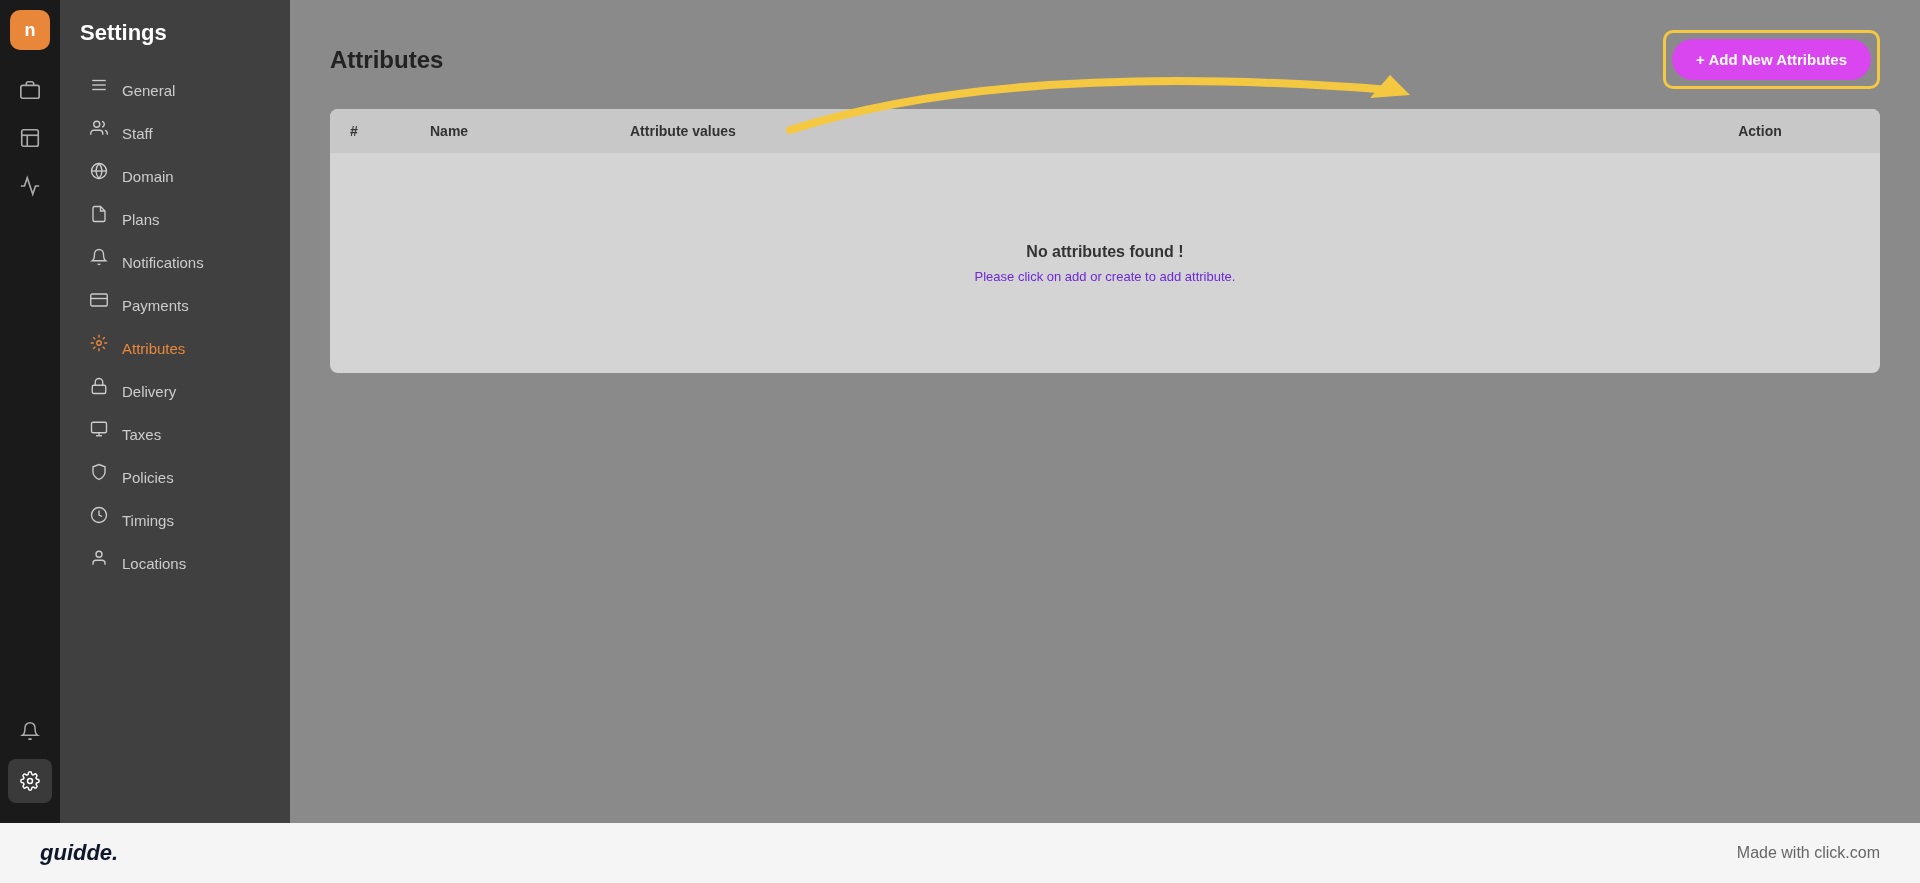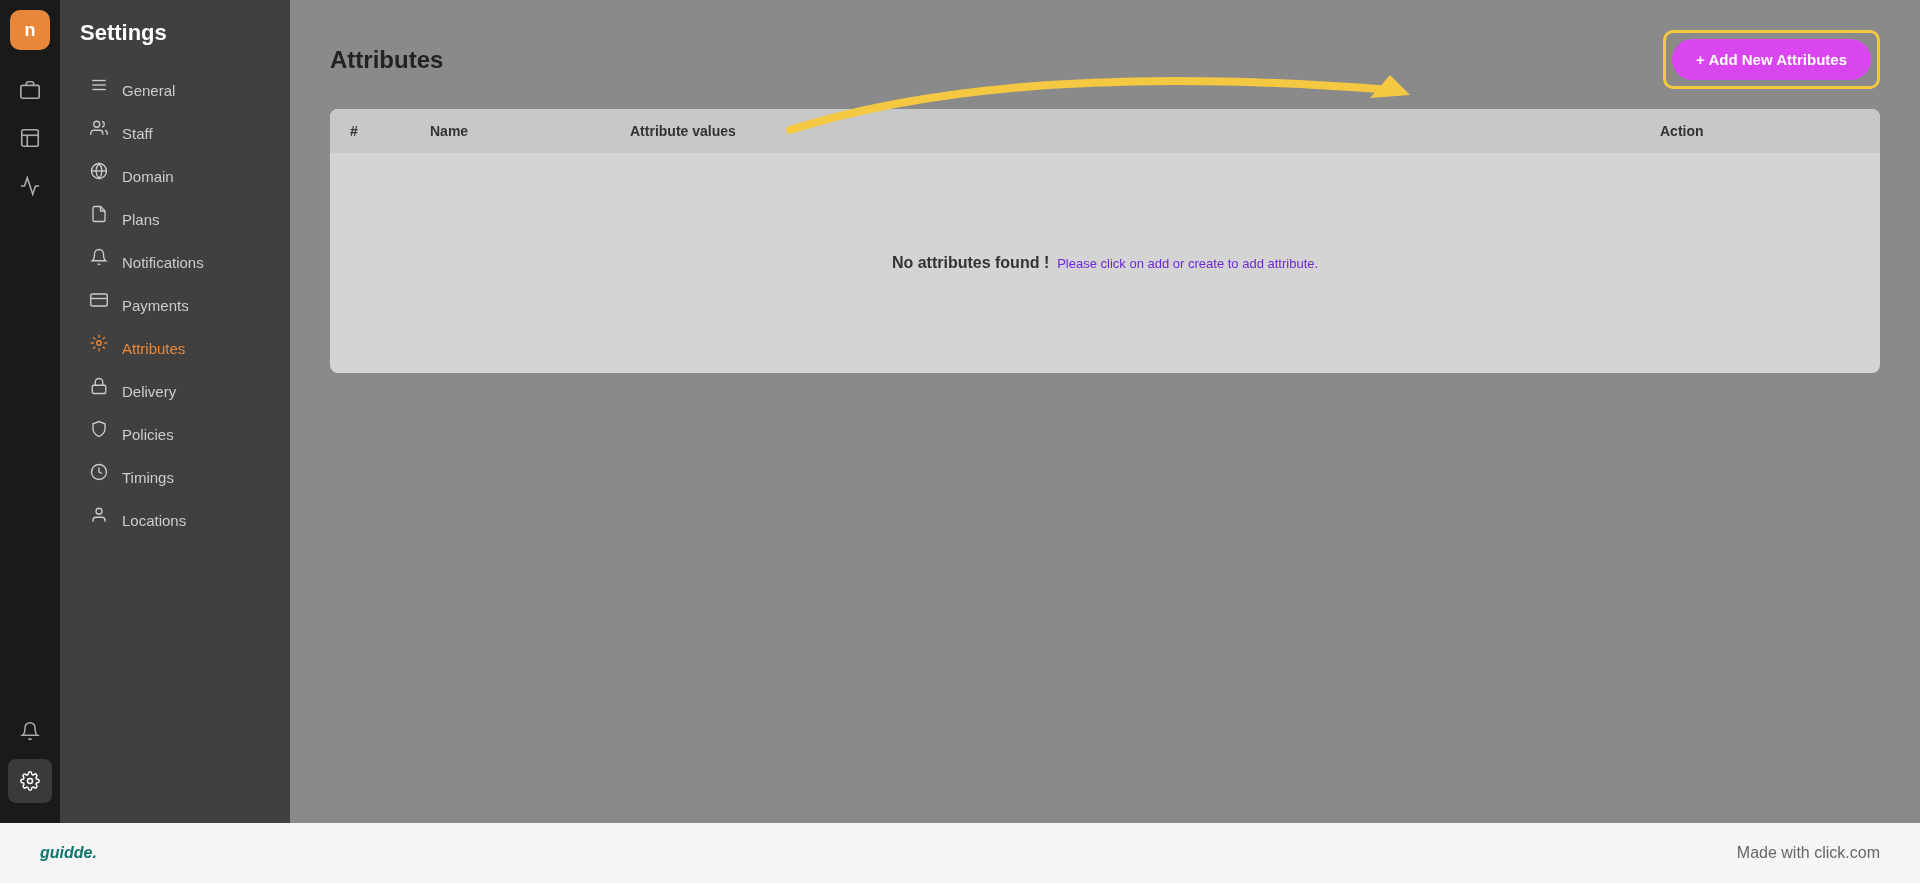--- a/index.html
+++ b/index.html
@@ -111,21 +111,21 @@
       grid-template-columns: 80px 200px 1fr 200px;
       padding: 14px 20px;
       background: #c8c8c8;
       font-weight: 700;
       font-size: 14px;
       color: #333;
     }
     .table-body {
       min-height: 220px;
       display: flex; align-items: center; justify-content: center;
-      flex-direction: row; gap: 8px;
+      flex-direction: column; gap: 8px;
       padding: 40px;
     }
     .empty-title { font-size: 16px; font-weight: 700; color: #333; }
     .empty-sub { font-size: 13px; color: #6d28d9; }
 
     
     .arrow-annotation {
       position: absolute;
       top: 40px;
       left: 420px;
@@ -137,21 +137,21 @@
     
     .footer {
       height: 60px;
       background: #f5f5f5;
       display: flex;
       align-items: center;
       justify-content: space-between;
       padding: 0 40px;
       flex-shrink: 0;
     }
-    .footer-logo { color: #0f766e; font-size: 16px; font-weight: 900; font-style: italic; }
+    .footer-logo { color: #0f172a; font-size: 22px; font-weight: 900; font-style: italic; }
     .footer-text { color: #666; font-size: 16px; }
   </style>
 </head>
 <body>
 
 <div class="main-wrapper">
 
   <div class="icon-bar">
     <div class="icon-bar-logo">
       <span>n</span>
@@ -271,20 +271,30 @@
     <div class="sidebar-item">
       <span class="icon">
         <svg width="18" height="18" viewBox="0 0 24 24" fill="none" stroke="currentColor" stroke-width="1.8">
             <rect x="3" y="11" width="18" height="11" rx="2"></rect>
             <path d="M7 11V7a5 5 0 0 1 10 0v4"></path>
           </svg>
       </span>
       <span>Delivery</span>
     </div>
 
+    <div class="sidebar-item">
+      <span class="icon">
+        <svg width="18" height="18" viewBox="0 0 24 24" fill="none" stroke="currentColor" stroke-width="1.8">
+            <rect x="2" y="3" width="20" height="14" rx="2"></rect>
+            <line x1="8" y1="21" x2="16" y2="21"></line>
+            <line x1="12" y1="17" x2="12" y2="21"></line>
+          </svg>
+      </span>
+      <span>Taxes</span>
+    </div>
 
     <div class="sidebar-item">
       <span class="icon">
         <svg width="18" height="18" viewBox="0 0 24 24" fill="none" stroke="currentColor" stroke-width="1.8">
             <path d="M12 22s8-4 8-10V5l-8-3-8 3v7c0 6 8 10 8 10z"></path>
           </svg>
       </span>
       <span>Policies</span>
     </div>
 
@@ -320,21 +330,21 @@
     <svg class="arrow-annotation" viewBox="0 0 760 120" xmlns="http://www.w3.org/2000/svg">
       <path d="M 80 90 Q 300 20 680 50" fill="none" stroke="#f5c842" stroke-width="8" stroke-linecap="round"></path>
       <polygon points="680,35 700,55 660,58" fill="#f5c842"></polygon>
     </svg>
 
     <div class="table-container">
       <div class="table-header">
         <span>#</span>
         <span>Name</span>
         <span>Attribute values</span>
-        <span style="text-align:left;">Action</span>
+        <span style="text-align:center;">Action</span>
       </div>
       <div class="table-body">
         <div class="empty-title">No attributes found !</div>
         <div class="empty-sub">Please click on add or create to add attribute.</div>
       </div>
     </div>
   </div>
 </div>
 
 <div class="footer">

